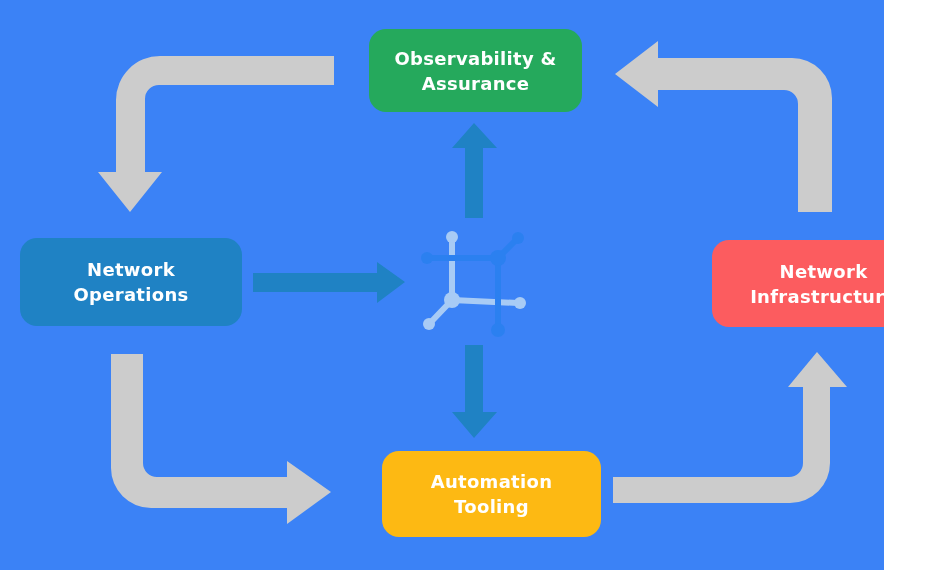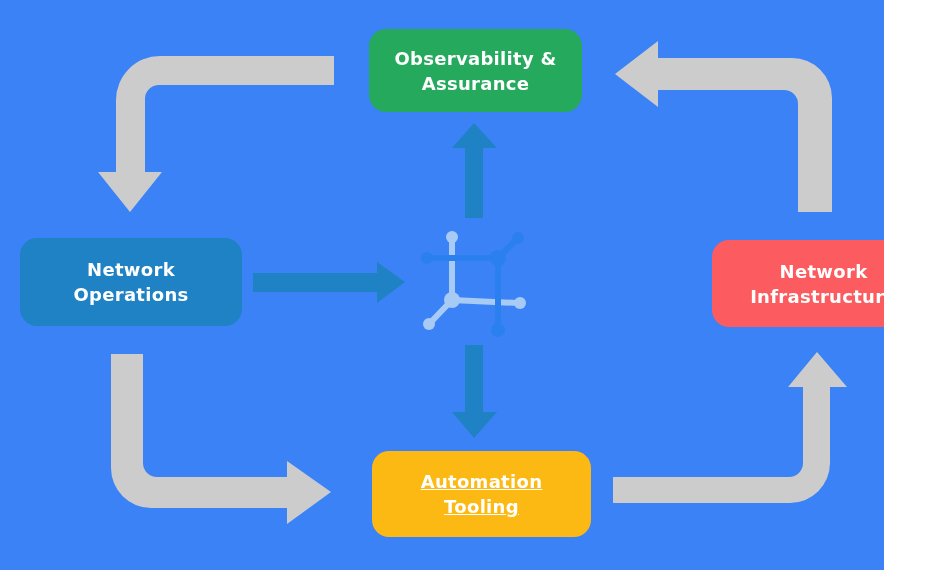--- a/index.html
+++ b/index.html
@@ -27,21 +27,21 @@
     text-align: center;
     font-size: 18px;
     font-weight: 600;
     line-height: 25px;
     letter-spacing: 0.3px;
     white-space: pre-line;
   }
   #node-observability        { left: 369px; top: 29px;  width: 213px; height: 83px; background: #25A95C; }
   #node-network-operations   { left: 20px;  top: 238px; width: 222px; height: 88px; background: #1F82C4; }
   #node-network-infrastructure{ left: 712px; top: 240px; width: 223px; height: 87px; background: #FC5C5F; }
-  #node-automation-tooling   { left: 372px; top: 451px; width: 219px; height: 86px; background: #FDB913; text-decoration: underline; }
+  #node-automation-tooling   { left: 382px; top: 451px; width: 219px; height: 86px; background: #FDB913; }
 </style>
 </head>
 <body>
 
 <div id="canvas">
 
   <svg id="arrow-layer" viewBox="0 0 948 570" xmlns="http://www.w3.org/2000/svg">
 
     <path d="M334,56 L160,56 A44,44 0 0 0 116,100 L116,172 L98,172 L130,212 L162,172 L145,172 L145,99 A14,14 0 0 1 159,85 L334,85 Z" fill="#CCCCCC"></path>
     <path d="M111,354 L111,468 A40,40 0 0 0 151,508 L287,508 L287,524 L331,492 L287,461 L287,477 L157,477 A14,14 0 0 1 143,463 L143,354 Z" fill="#CCCCCC"></path>

